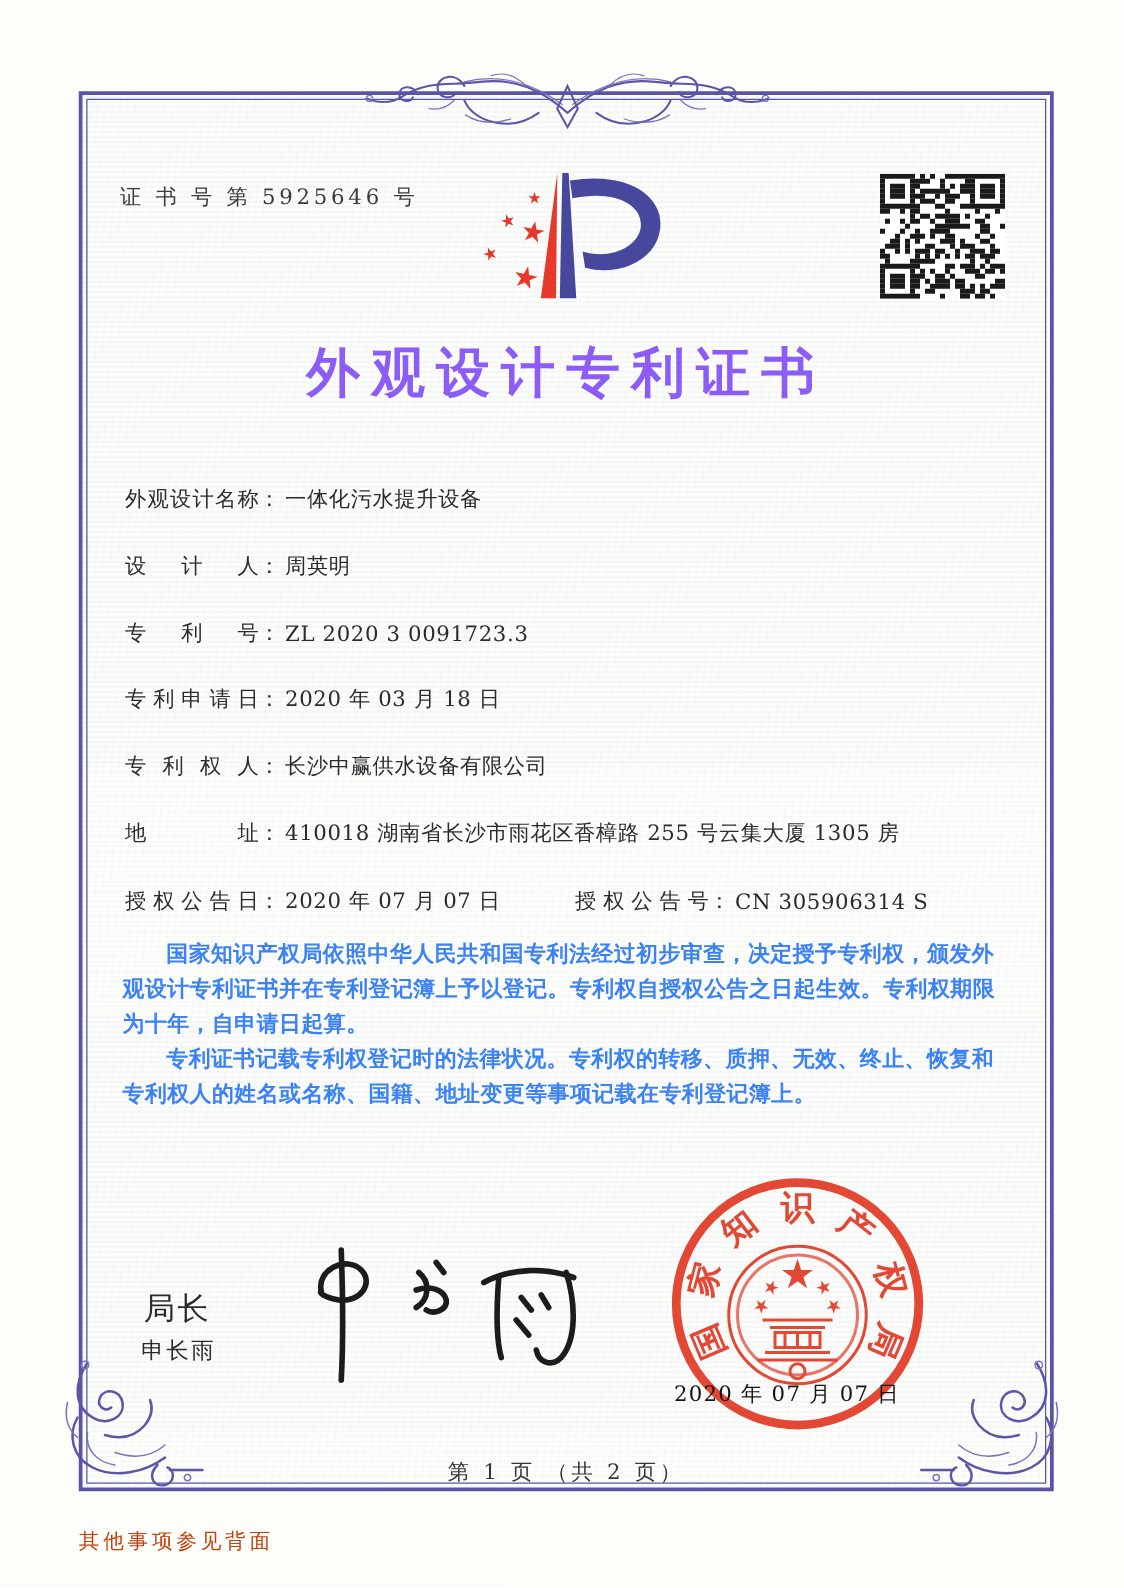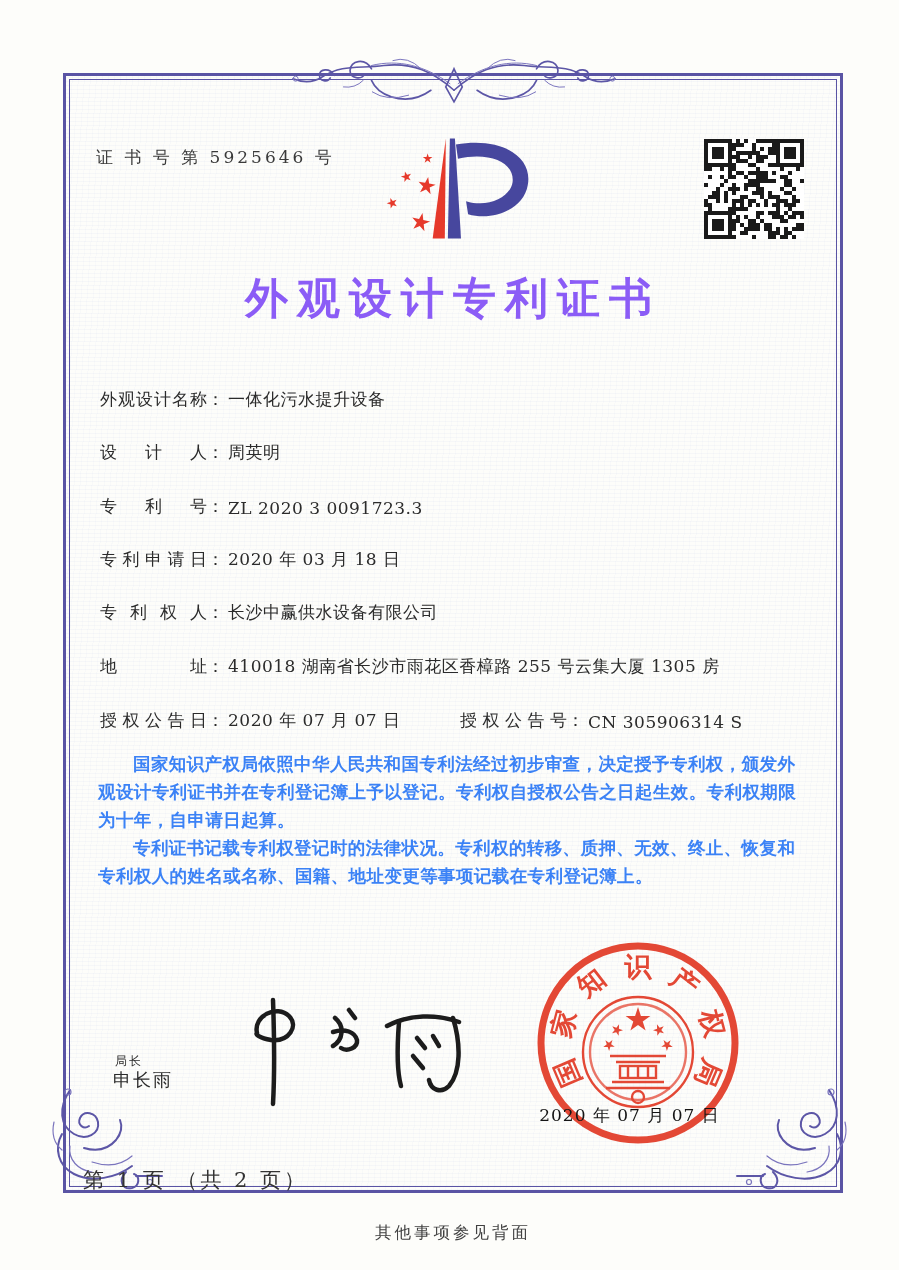--- a/index.html
+++ b/index.html
@@ -42,36 +42,36 @@
   .row{position:absolute; left:100px; font-size:17px; white-space:nowrap; color:#2b2b2b;}
   .flabel{display:inline-flex; justify-content:space-between; width:124px; vertical-align:bottom;}
   .fvalue{margin-left:4px; letter-spacing:0.5px;}
   .grant-group{position:absolute; left:360px; top:0; white-space:nowrap;}
 
   
   .body-text{position:absolute; left:98px; top:750px; width:708px; font-size:17.5px; line-height:28px; letter-spacing:0.4px; color:#3b82f6;font-weight:bold;}
   .body-text p{margin:0; text-indent:2em;}
 
   
-  .sig-title{position:absolute; left:115px; top:1053px; font-size:12px; letter-spacing:2px;}
+  .sig-title{position:absolute; left:115px; top:1030px; font-size:25px; letter-spacing:2px;}
   .sig-name{position:absolute; left:113px; top:1068px; font-size:18px; letter-spacing:2px;}
   .signature{position:absolute; left:232px; top:988px; width:250px; height:120px;}
   .sig-stroke{stroke:#1c1c1c; stroke-width:4.5; fill:none; stroke-linecap:round; stroke-linejoin:round;}
 
   
   .seal{position:absolute; left:533px; top:938px; width:210px; height:210px; opacity:0.93; z-index:1;}
   .seal-char{font-size:27px; font-weight:700; fill:#e23b27; text-anchor:middle; dominant-baseline:middle;
              font-family:"DejaVu Serif","Liberation Serif",serif;}
   .emblem{stroke:#e23b27; fill:none; stroke-width:2.4;}
   .seal-date{position:absolute; left:522px; top:1104px; width:215px; text-align:center;
              font-size:17px; letter-spacing:1px; color:#151515; z-index:2;}
 
   
-  .footer-page{position:absolute; left:63px; top:1166px; width:780px; font-size:21px; letter-spacing:3px; color:#333;margin-left:20px;}
-  .back-note{position:absolute; left:63px; top:1222px; width:780px; text-align:center; font-size:16.5px; letter-spacing:3px; color:#404040;}
+  .footer-page{position:absolute; left:63px; top:1166px; width:780px; text-align:center; font-size:17px; letter-spacing:3px; color:#333;}
+  .back-note{position:absolute; left:63px; top:1222px; width:780px; text-align:left; font-size:16.5px; letter-spacing:3px; color:#c2410c;}
 </style>
 </head>
 <body>
 
 <div class="sheet">
 
   <div class="frame-outer">
     <div class="frame-inner"></div>
   </div>
 

